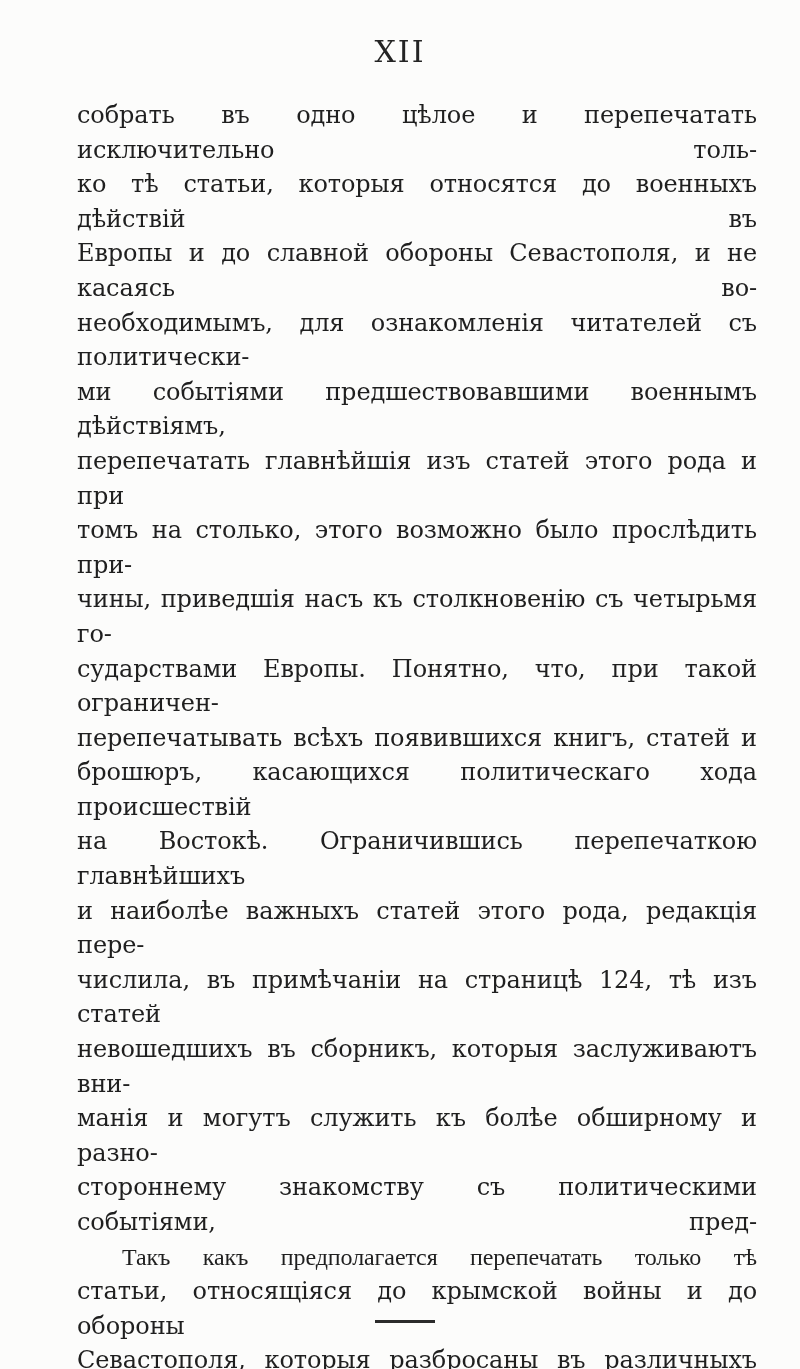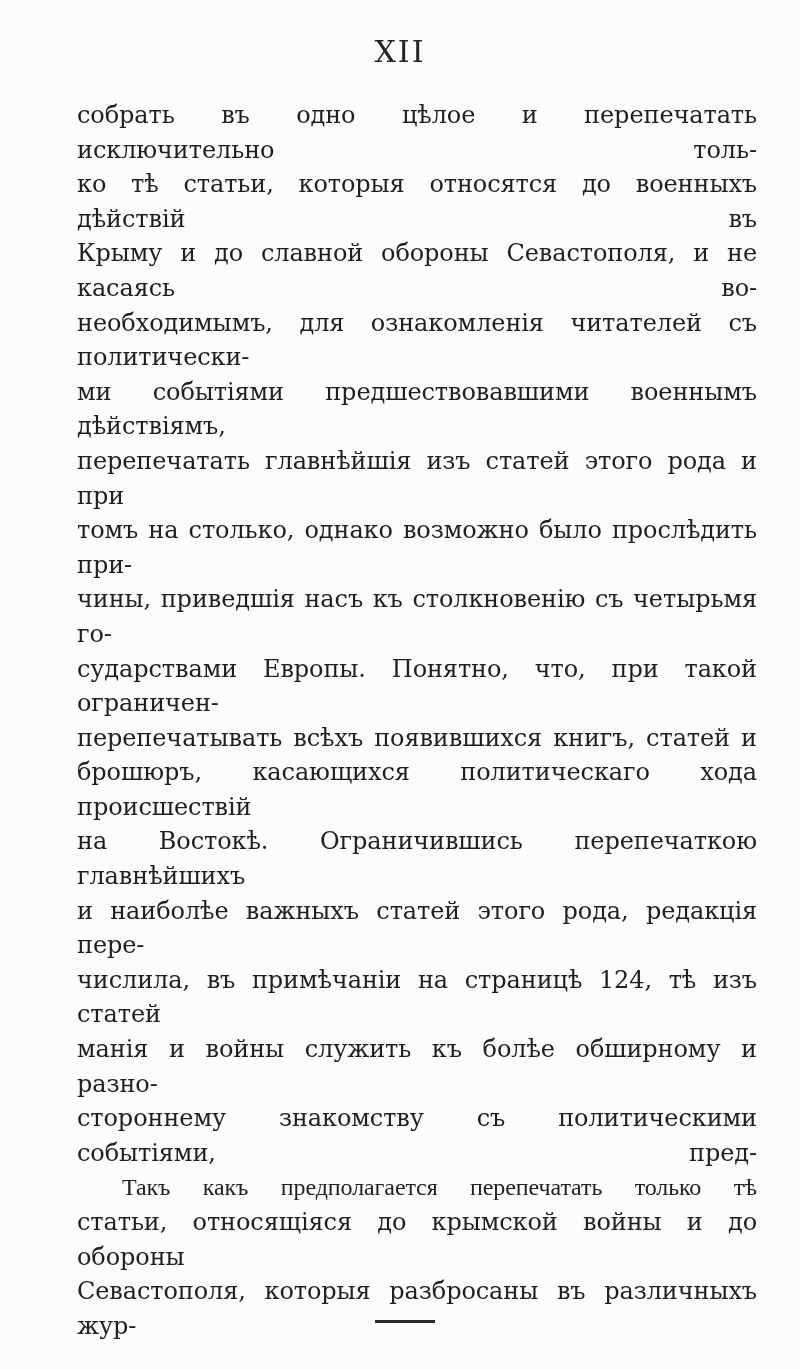--- a/index.html
+++ b/index.html
@@ -58,33 +58,34 @@
 
 <div class="page">
 
   <div class="page-number">XII</div>
 
   <div class="body-text">
 
     <div class="paragraph">
       <div class="line">собрать въ одно цѣлое и перепечатать исключительно толь-</div>
       <div class="line">ко тѣ статьи, которыя относятся до военныхъ дѣйствій въ</div>
-      <div class="line">Крыму и до славной обороны Севастополя, и не касаясь во-</div>
+      <div class="line">Европы и до славной обороны Севастополя, и не касаясь во-</div>
       <div class="line">необходимымъ, для ознакомленія читателей съ политически-</div>
       <div class="line">ми событіями предшествовавшими военнымъ дѣйствіямъ,</div>
       <div class="line">перепечатать главнѣйшія изъ статей этого рода и при</div>
-      <div class="line">томъ на столько, однако возможно было прослѣдить при-</div>
+      <div class="line">томъ на столько, этого возможно было прослѣдить при-</div>
       <div class="line">чины, приведшія насъ къ столкновенію съ четырьмя го-</div>
       <div class="line">сударствами Европы. Понятно, что, при такой ограничен-</div>
       <div class="line">перепечатывать всѣхъ появившихся книгъ, статей и</div>
       <div class="line">брошюръ, касающихся политическаго хода происшествій</div>
       <div class="line">на Востокѣ. Ограничившись перепечаткою главнѣйшихъ</div>
       <div class="line">и наиболѣе важныхъ статей этого рода, редакція пере-</div>
       <div class="line">числила, въ примѣчаніи на страницѣ 124, тѣ изъ статей</div>
-      <div class="line">манія и войны служить къ болѣе обширному и разно-</div>
+      <div class="line">невошедшихъ въ сборникъ, которыя заслуживаютъ вни-</div>
+      <div class="line">манія и могутъ служить къ болѣе обширному и разно-</div>
       <div class="line">стороннему знакомству съ политическими событіями, пред-</div>
     </div>
 
     <div class="paragraph">
       <div class="line indent">Такъ какъ предполагается перепечатать только тѣ</div>
       <div class="line">статьи, относящіяся до крымской войны и до обороны</div>
       <div class="line">Севастополя, которыя разбросаны въ различныхъ жур-</div>
 
     </div>
 

